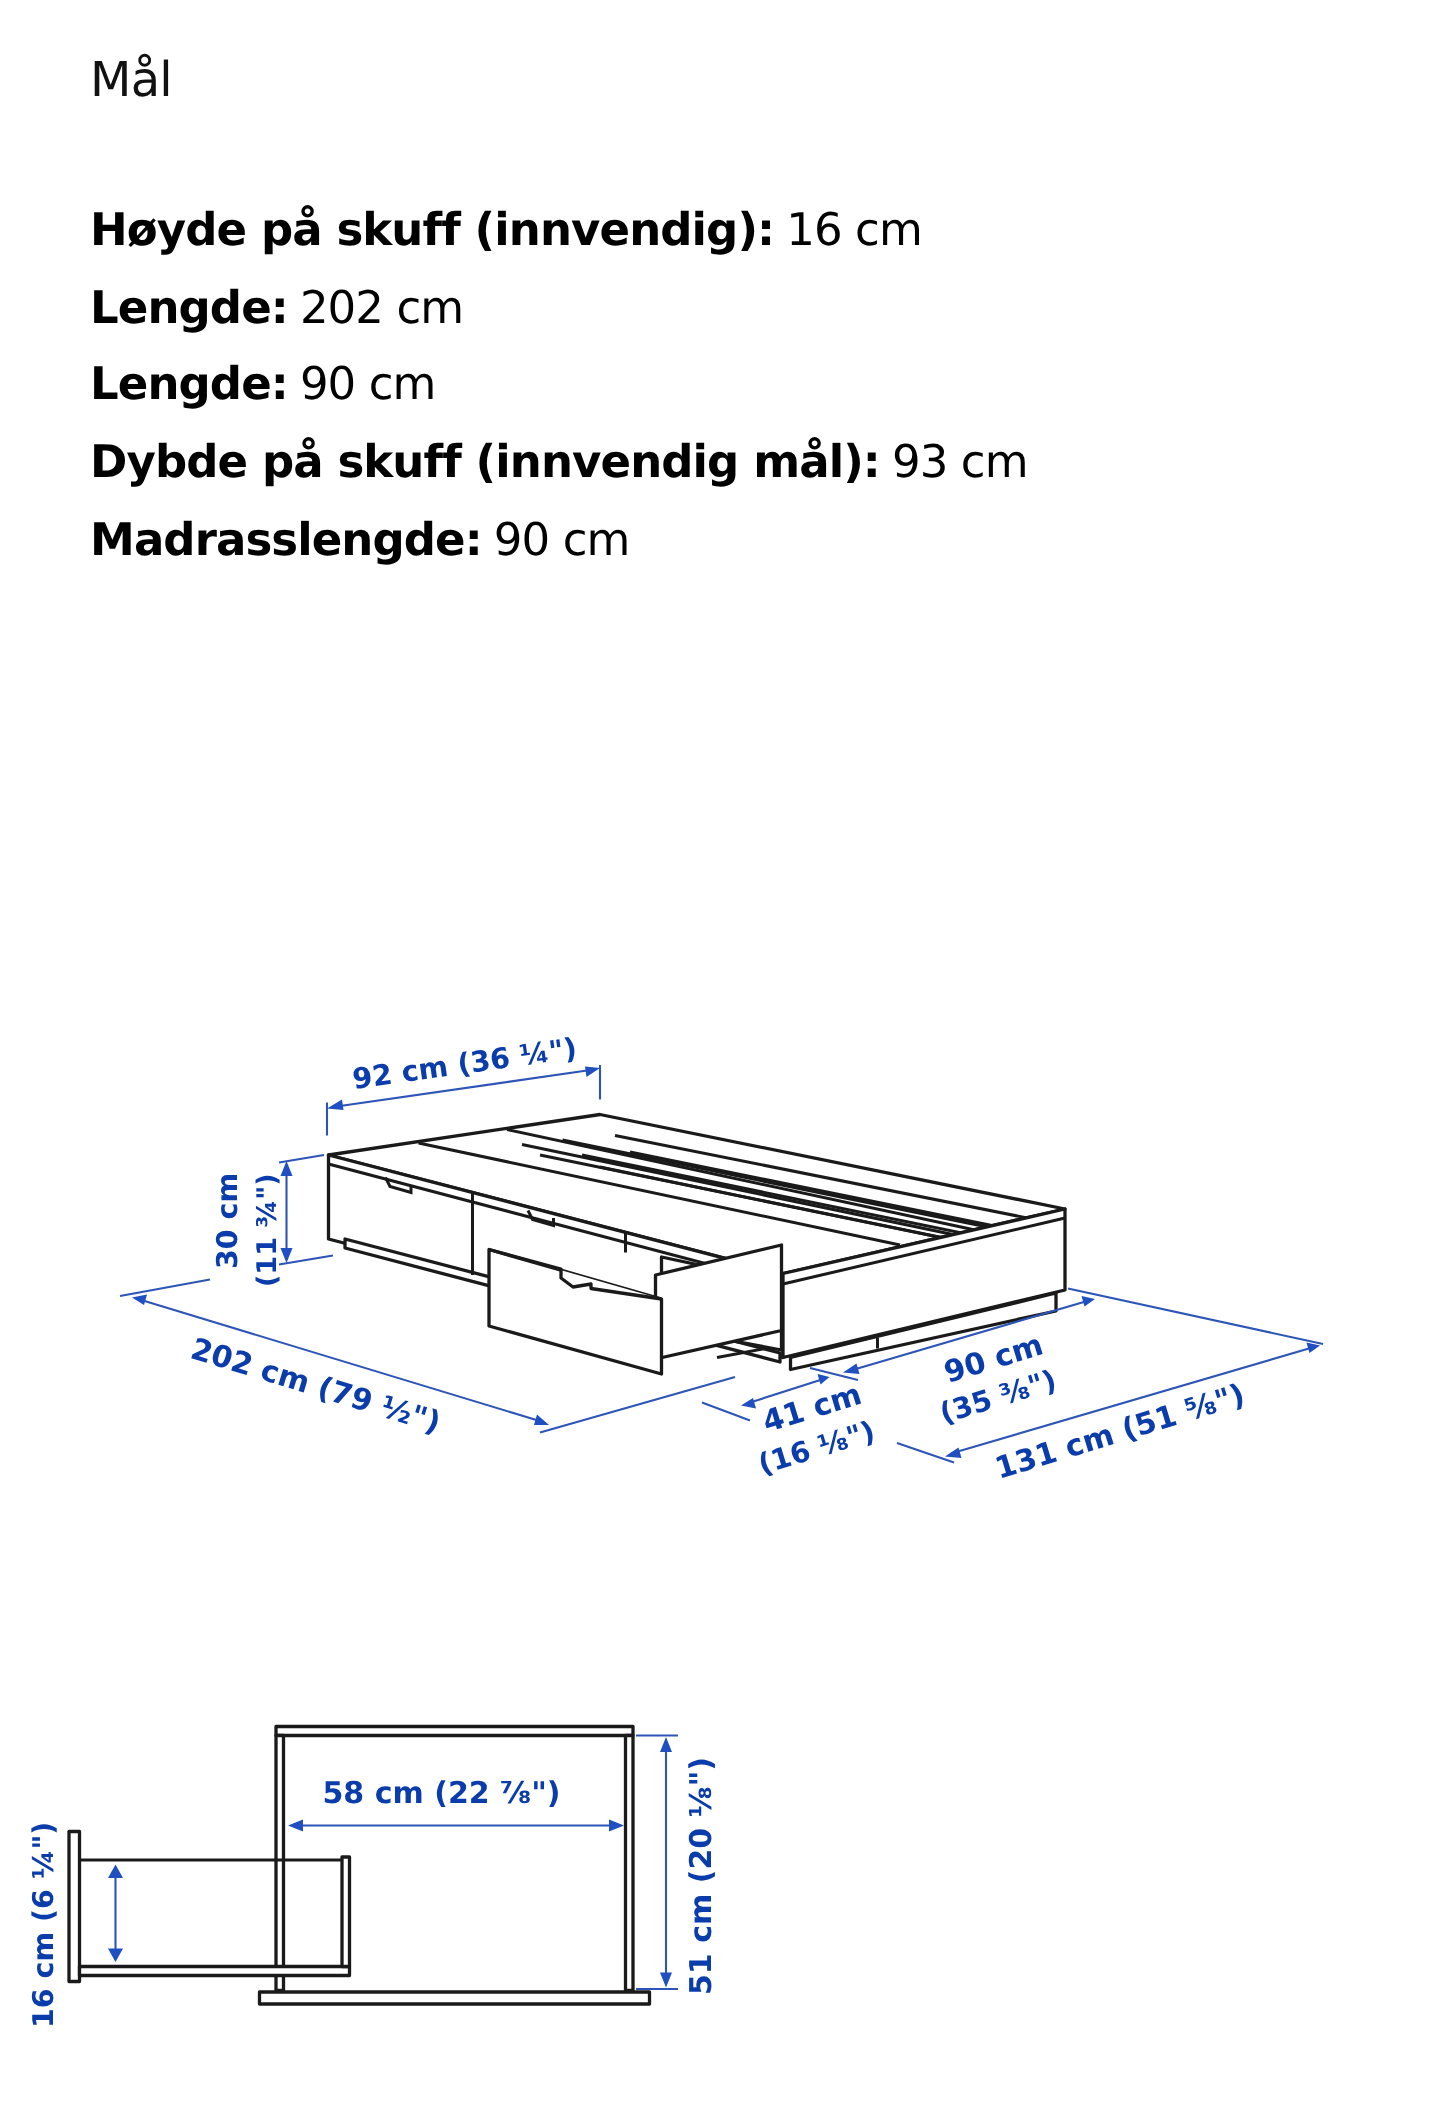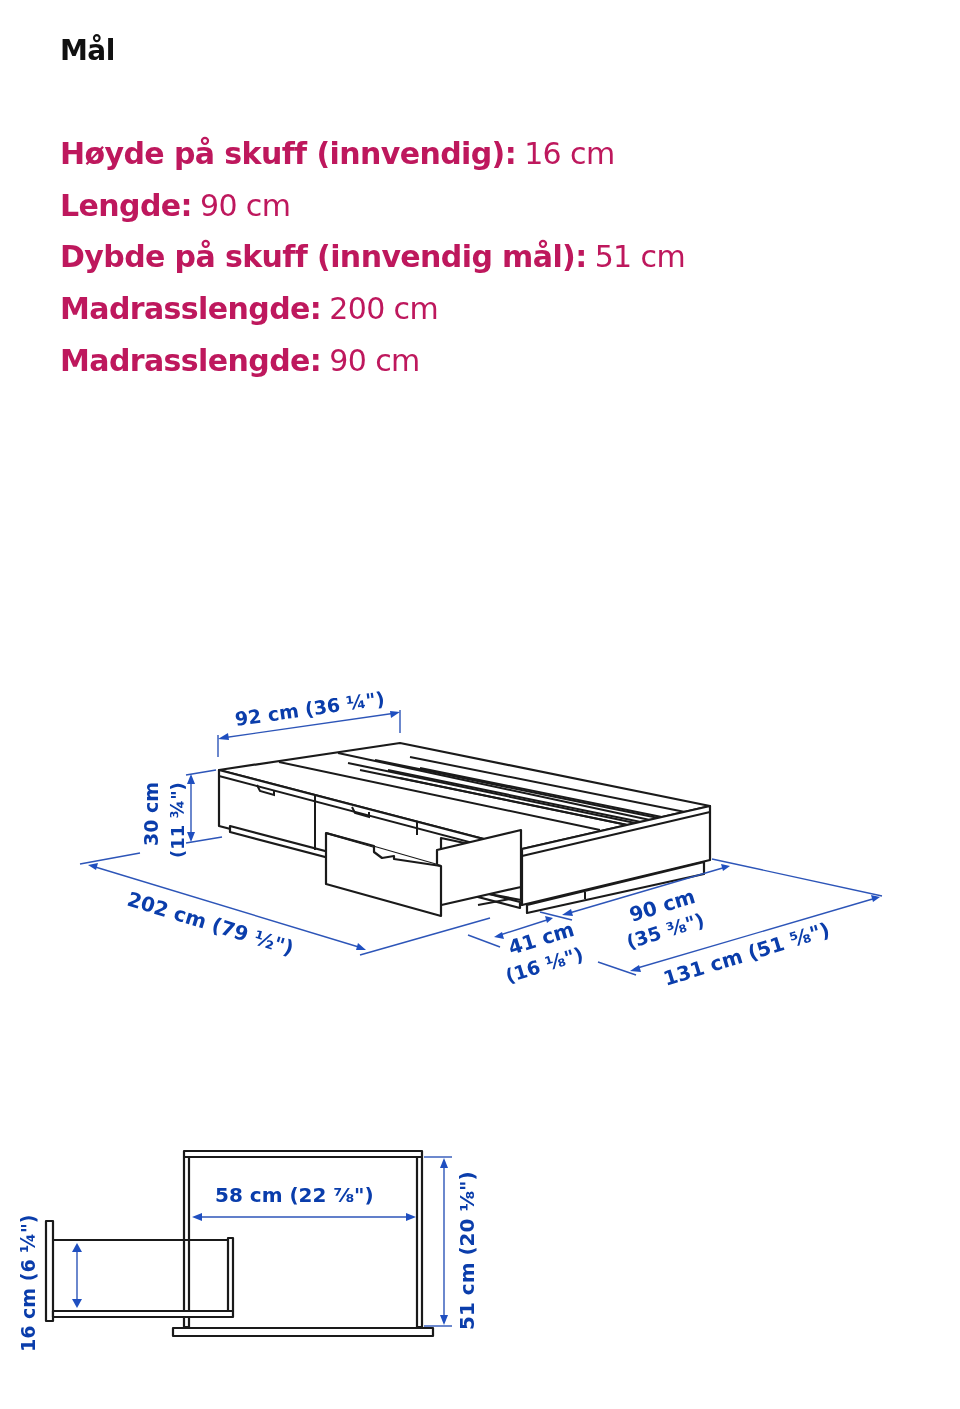--- a/index.html
+++ b/index.html
@@ -1,40 +1,40 @@
 <!DOCTYPE html>
 <html><head>
 <meta charset="utf-8">
 <style>
   html, body { margin: 0; padding: 0; background: #ffffff; }
   body { width: 960px; height: 1409px; position: relative; overflow: hidden;
          font-family: "DejaVu Sans", "Liberation Sans", sans-serif; }
   .title { position: absolute; left: 60px; top: 34px; margin: 0;
-           font-size: 28px; font-weight: bold; color: #111111; letter-spacing: -0.5px; }
+           font-size: 32px; font-weight: normal; color: #111111; letter-spacing: -0.5px; }
   .specs { position: absolute; left: 60px; top: 128px; margin: 0; padding: 0; list-style: none; }
-  .spec-row { font-size: 30px; line-height: 51.7px; color: #be185d; white-space: nowrap; letter-spacing: -0.6px; }
+  .spec-row { font-size: 30px; line-height: 51.7px; color: #000000; white-space: nowrap; letter-spacing: -0.6px; }
   .spec-label { font-weight: bold; }
   .spec-value { font-weight: normal; margin-left: 8px; }
   svg { position: absolute; left: 0; }
   .dim { fill: #0a3dab; font-family: "DejaVu Sans", sans-serif; font-weight: bold; }
   .ln { stroke: #1a1a1a; stroke-width: 2.2; fill: #ffffff; stroke-linejoin: round; }
   .ln2 { stroke: #1a1a1a; stroke-width: 2; fill: none; }
   .dl { stroke: #2d55b8; stroke-width: 1.4; fill: none; }
   .ah { fill: #1f4fc0; }
 </style>
 </head>
 <body>
 
 <h1 class="title">Mål</h1>
 
 <ul class="specs">
   <li class="spec-row"><span class="spec-label">Høyde på skuff (innvendig):</span><span class="spec-value">16 cm</span></li>
+  <li class="spec-row"><span class="spec-label">Lengde:</span><span class="spec-value">202 cm</span></li>
   <li class="spec-row"><span class="spec-label">Lengde:</span><span class="spec-value">90 cm</span></li>
-  <li class="spec-row"><span class="spec-label">Dybde på skuff (innvendig mål):</span><span class="spec-value">51 cm</span></li>
-  <li class="spec-row"><span class="spec-label">Madrasslengde:</span><span class="spec-value">200 cm</span></li>
+  <li class="spec-row"><span class="spec-label">Dybde på skuff (innvendig mål):</span><span class="spec-value">93 cm</span></li>
   <li class="spec-row"><span class="spec-label">Madrasslengde:</span><span class="spec-value">90 cm</span></li>
 </ul>
 
 <svg style="top:680px" width="960" height="320" viewBox="0 680 960 320">
 
   <g>
 
     <polygon class="ln" points="219,770 400,743 710,806 522,849"></polygon>
 
     <line class="ln2" x1="279" y1="762" x2="600" y2="830"></line>

